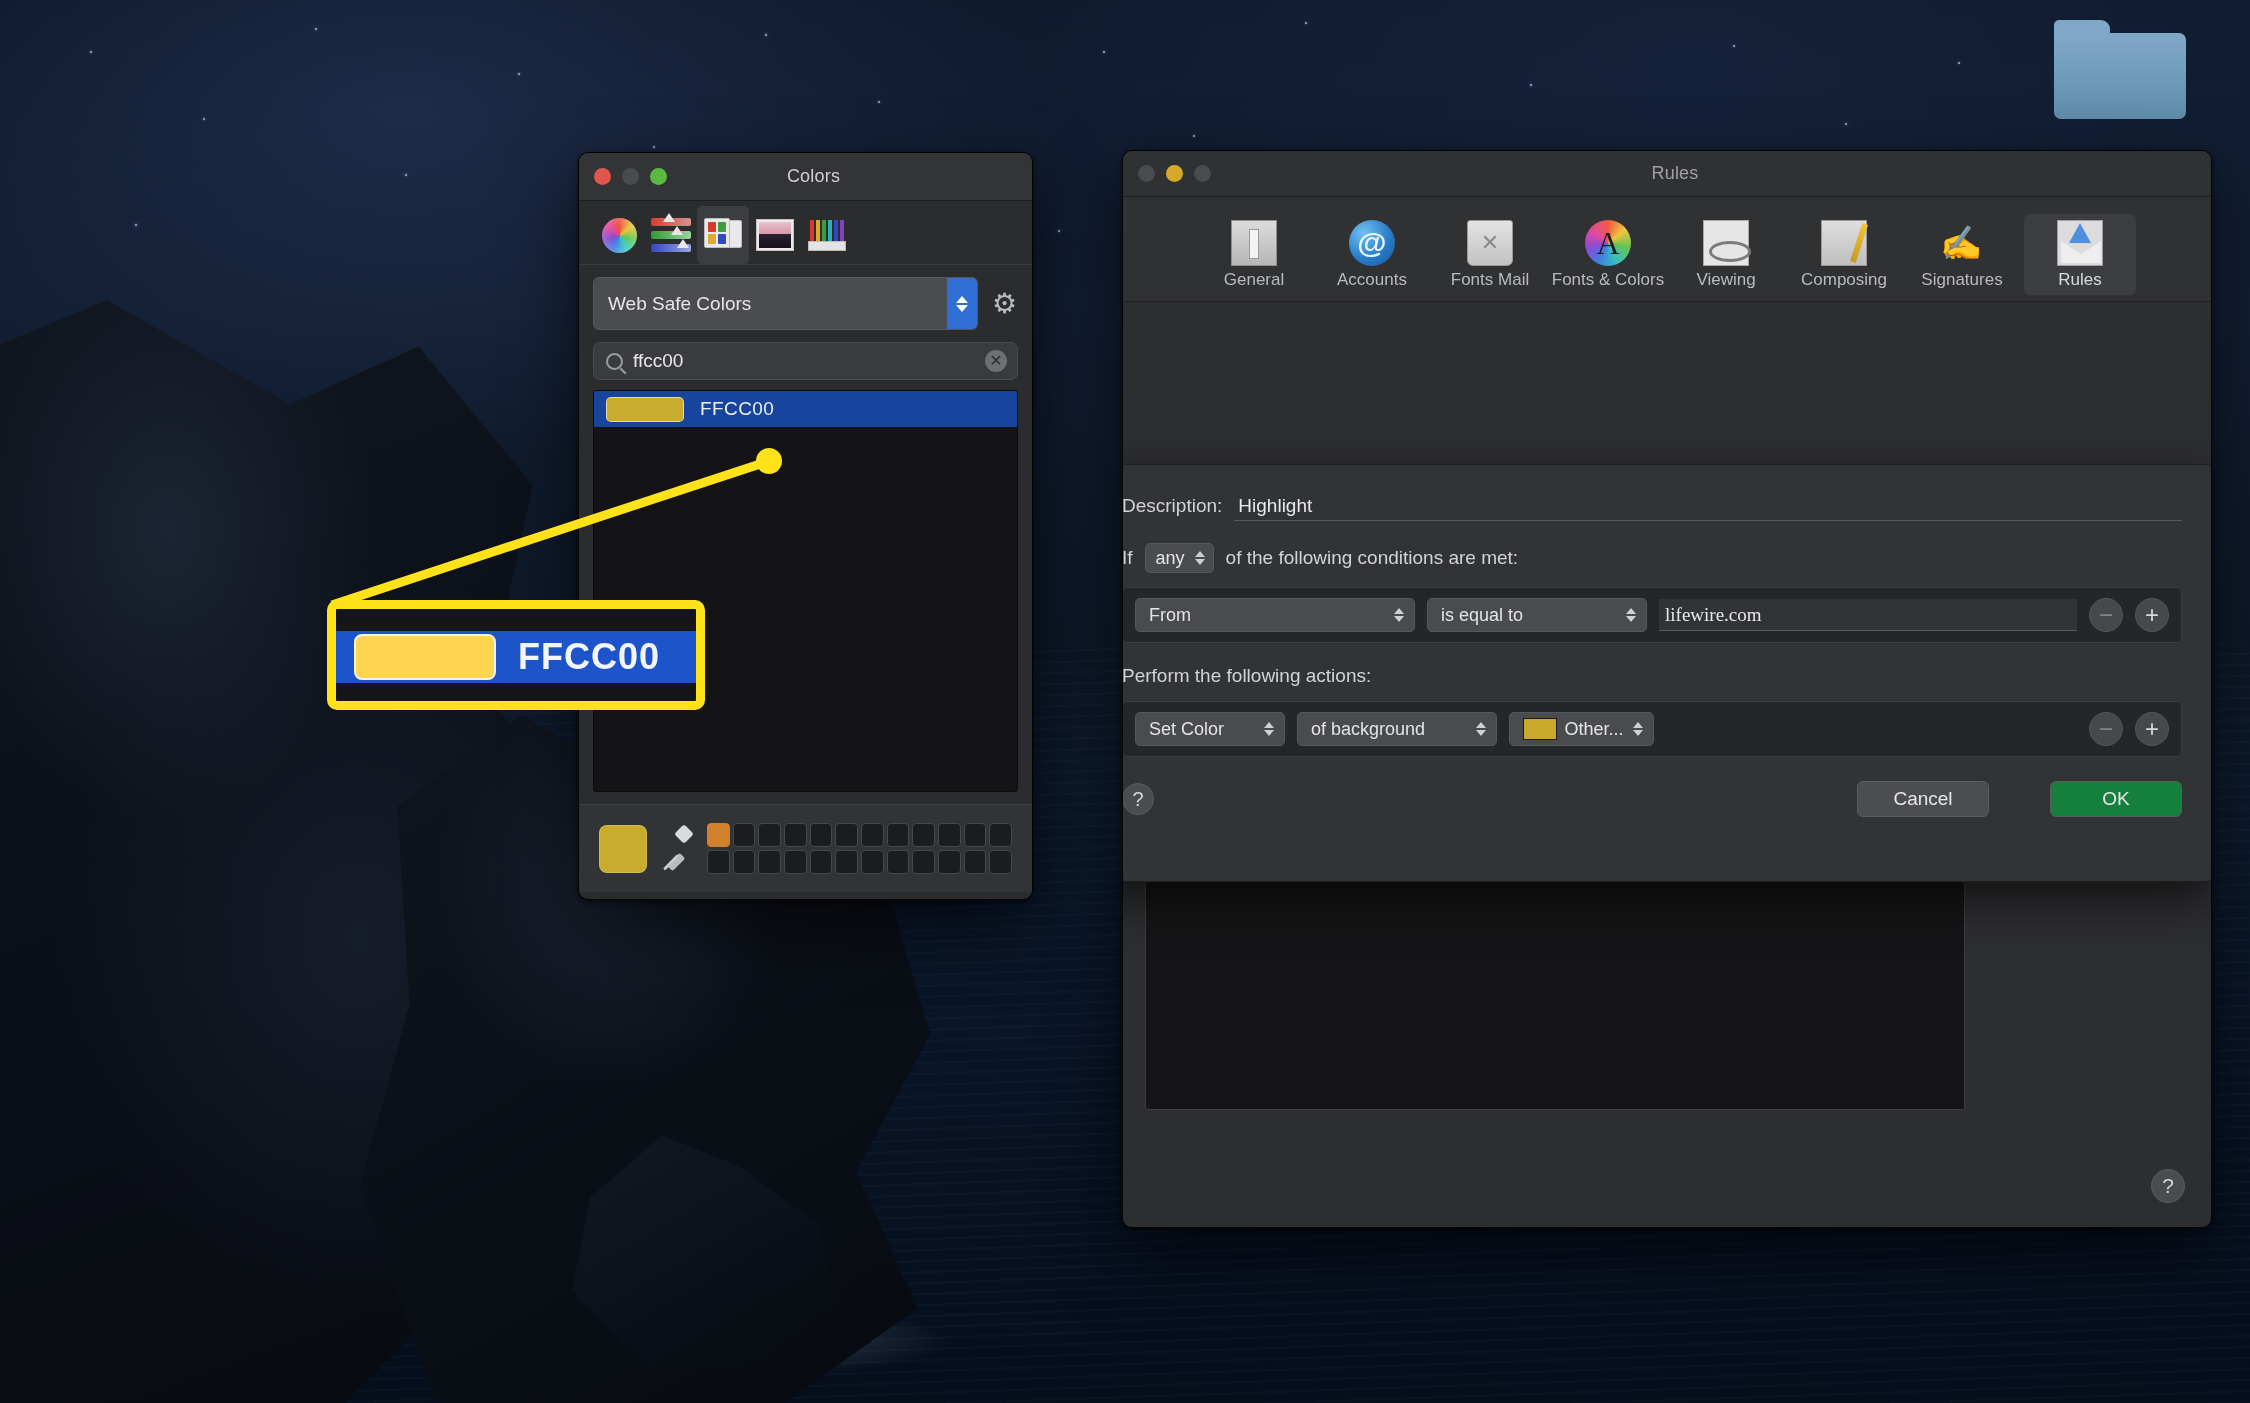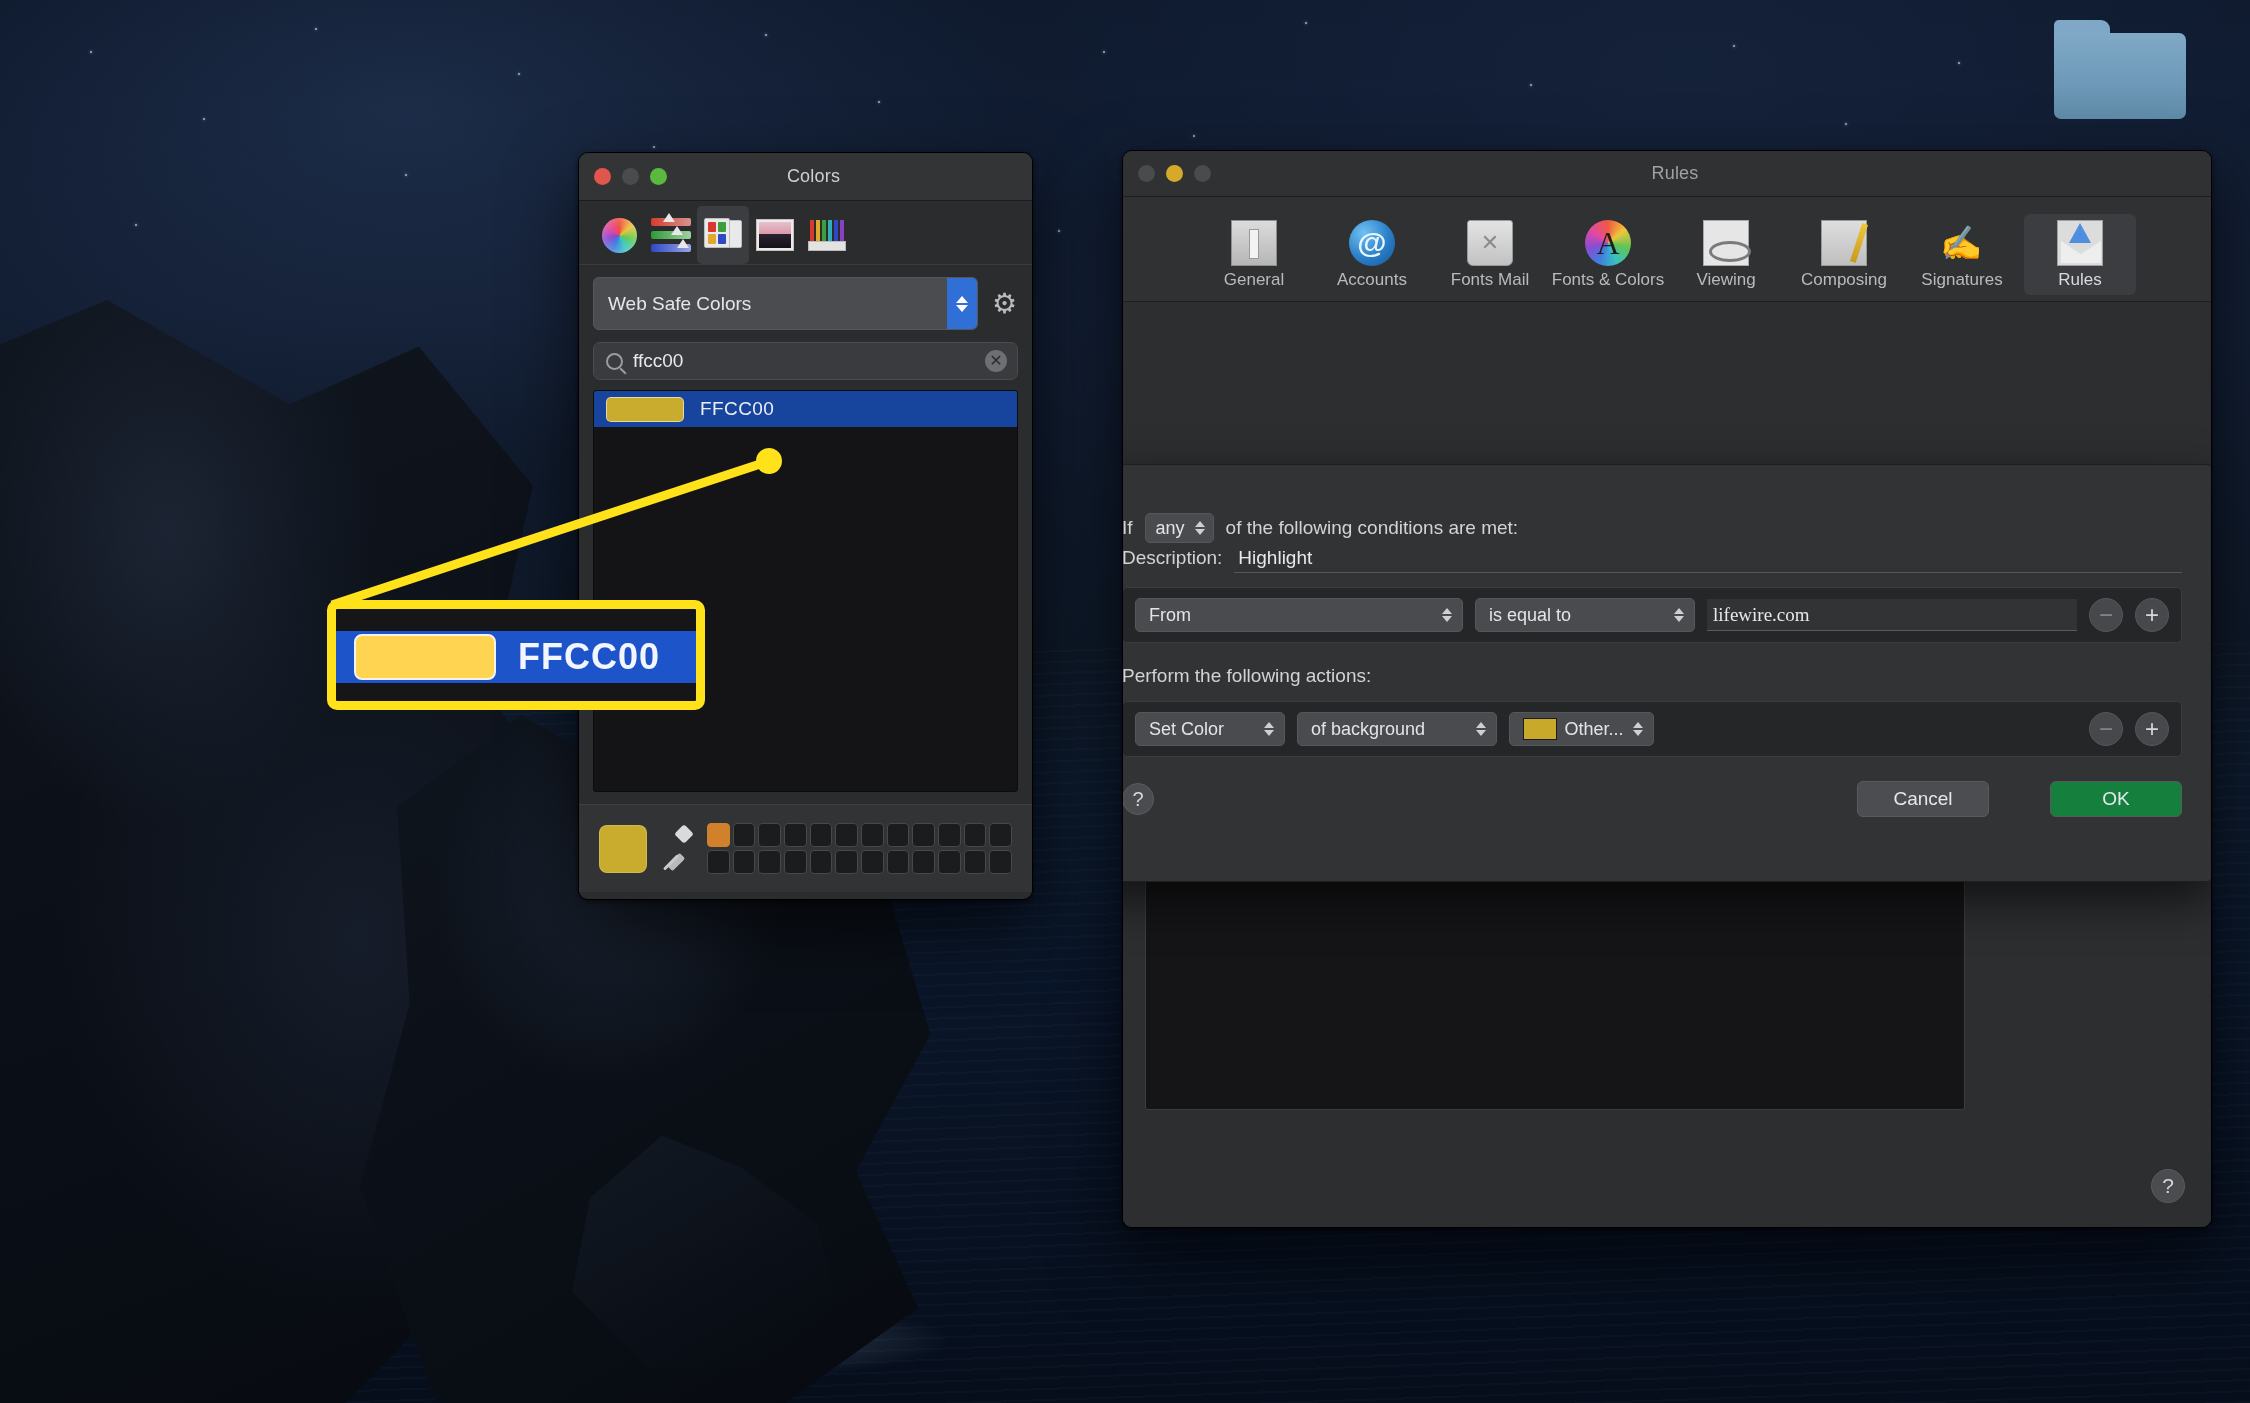--- a/index.html
+++ b/index.html
@@ -352,21 +352,21 @@
     border:1px solid #3b3c3f; border-radius:5px;
     padding:10px 12px;
     display:flex; align-items:center; gap:12px;
   }
   .wide-pop {
     display:flex; align-items:center; justify-content:space-between;
     height:34px; padding:0 10px 0 13px;
     background:#4a4b4e; border:1px solid #56575a; border-radius:5px;
     color:#e3e4e6; font-size:18px;
   }
-  .pop-from { width:328px; }
+  .pop-from { width:280px; }
   .pop-oper { width:220px; }
   .pop-setcolor { width:150px; }
   .pop-ofbg  { width:200px; }
   .pop-other { width:145px; }
   .text-input {
     flex:1; height:32px; background:#323335; border:0; border-bottom:1px solid #5a5b5e;
     color:#e8e9eb; font-size:19px; outline:none; padding:0 6px;
     font-family:Liberation Serif, serif;
   }
   .rnd-btn {
@@ -629,35 +629,35 @@
         <div class="pref-label">Rules</div>
       </div>
     </div>
 
     <div id="rules-content">
       <div id="rules-list"></div>
       <div id="rules-help">?</div>
 
       <div id="rule-sheet">
 
+        <div class="sheet-row">
+          <span class="lbl">Description:</span>
+          <input id="desc-field" type="text" value="Highlight" style="">
+        </div>
+
         <div class="sheet-row" style="margin-top:22px">
           <span class="lbl">If</span>
           <span class="minipop">
             <span>any</span>
             <span class="chev">
                 <i class="a u"></i>
                 <i class="a d"></i>
               </span>
           </span>
           <span class="lbl">of the following conditions are met:</span>
-        </div>
-
-        <div class="sheet-row">
-          <span class="lbl">Description:</span>
-          <input id="desc-field" type="text" value="Highlight" style="">
         </div>
 
         <div class="criteria-box">
           <span class="wide-pop pop-from">
             <span>From</span>
             <span class="chev">
                 <i class="a u"></i>
                 <i class="a d"></i>
               </span>
           </span>

